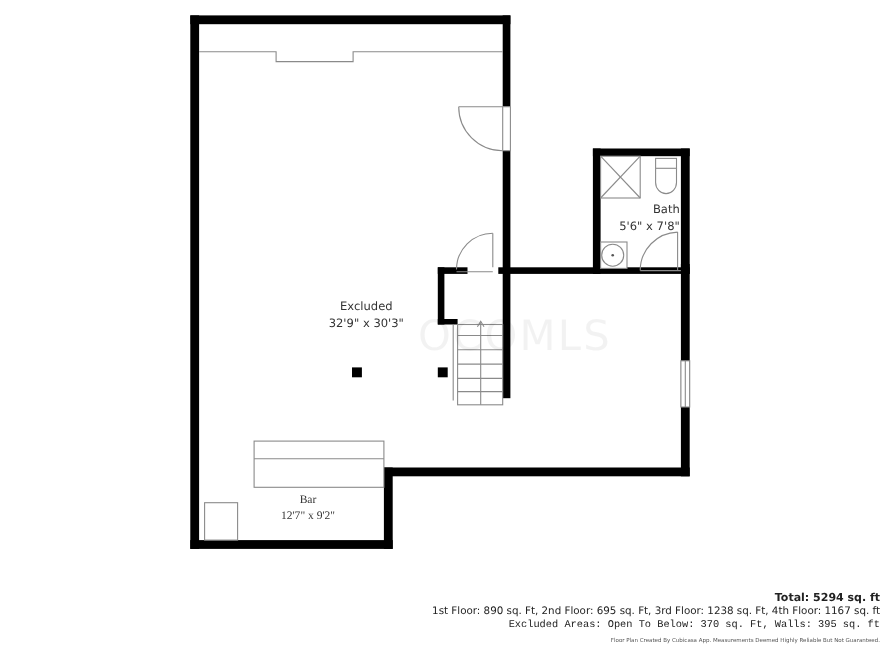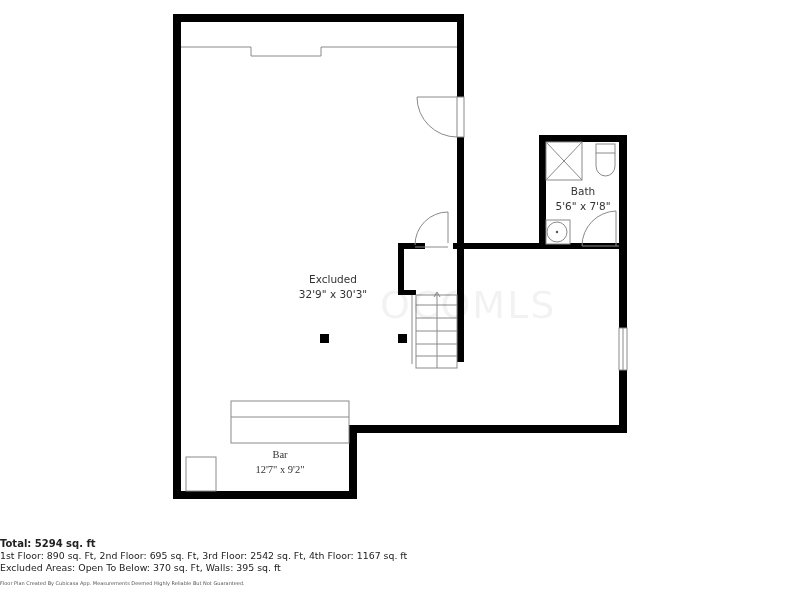--- a/index.html
+++ b/index.html
@@ -2,25 +2,25 @@
 <html><head>
 <meta charset="utf-8">
 <style>
   html, body { margin:0; padding:0; background:#ffffff; }
   body { width:800px; height:600px; position:relative; overflow:hidden; font-family:"Liberation Sans", sans-serif; }
   svg.plan { position:absolute; left:0; top:0; width:800px; height:600px; }
   .wall { fill:#000000; }
   .thin { fill:none; stroke:#8a8a8a; stroke-width:1; }
   .thinw { fill:#ffffff; stroke:#8a8a8a; stroke-width:1; }
   .room-label { position:absolute; font-family:"DejaVu Sans", sans-serif; font-size:10.5px; color:#333333; text-align:center; line-height:15px; }
-  .footer { position:absolute; left:0; width:800px; text-align:left; font-family:"DejaVu Sans", sans-serif; color:#222222; }
+  .footer { position:absolute; left:0; width:800px; text-align:right; font-family:"DejaVu Sans", sans-serif; color:#222222; }
   .f-total { top:538px; font-size:10px; font-weight:bold; }
   .f-line { font-size:9.4px; }
   .f-l1 { top:550px; }
-  .f-l2 { top:562px; }
+  .f-l2 { top:562px;font-family:Liberation Mono, monospace; }
   .f-disc { top:580px; font-size:5px; color:#555555; }
   .watermark { position:absolute; left:380px; top:283px; font-family:"DejaVu Sans", sans-serif; font-size:38px; letter-spacing:2px; color:rgba(0,0,0,0.05); }
 </style>
 </head>
 <body>
 
 <svg class="plan" viewBox="0 0 800 600">
 
   <g>
     <rect class="wall" x="173" y="14" width="291" height="8"></rect>
@@ -109,26 +109,26 @@
   </g>
 </svg>
 
 <div class="watermark">OCOMLS</div>
 
 <div class="room-label" style="left:283px; top:272px; width:100px;">
   <div>Excluded</div>
   <div>32'9" x 30'3"</div>
 </div>
 
-<div class="room-label" style="left:548px; top:184px; width:70px;">
+<div class="room-label" style="left:548px; top:184px; width:70px;text-align:right;">
   <div>Bath</div>
   <div>5'6" x 7'8"</div>
 </div>
 
 <div class="room-label" style="left:235px; top:447px; width:90px;font-family:Liberation Serif, serif;">
   <div>Bar</div>
   <div>12'7" x 9'2"</div>
 </div>
 
 <div class="footer f-total">Total: 5294 sq. ft</div>
-<div class="footer f-line f-l1">1st Floor: 890 sq. Ft, 2nd Floor: 695 sq. Ft, 3rd Floor: 2542 sq. Ft, 4th Floor: 1167 sq. ft</div>
+<div class="footer f-line f-l1">1st Floor: 890 sq. Ft, 2nd Floor: 695 sq. Ft, 3rd Floor: 1238 sq. Ft, 4th Floor: 1167 sq. ft</div>
 <div class="footer f-line f-l2">Excluded Areas: Open To Below: 370 sq. Ft, Walls: 395 sq. ft</div>
 <div class="footer f-disc">Floor Plan Created By Cubicasa App. Measurements Deemed Highly Reliable But Not Guaranteed.</div>
 
 </body></html>

